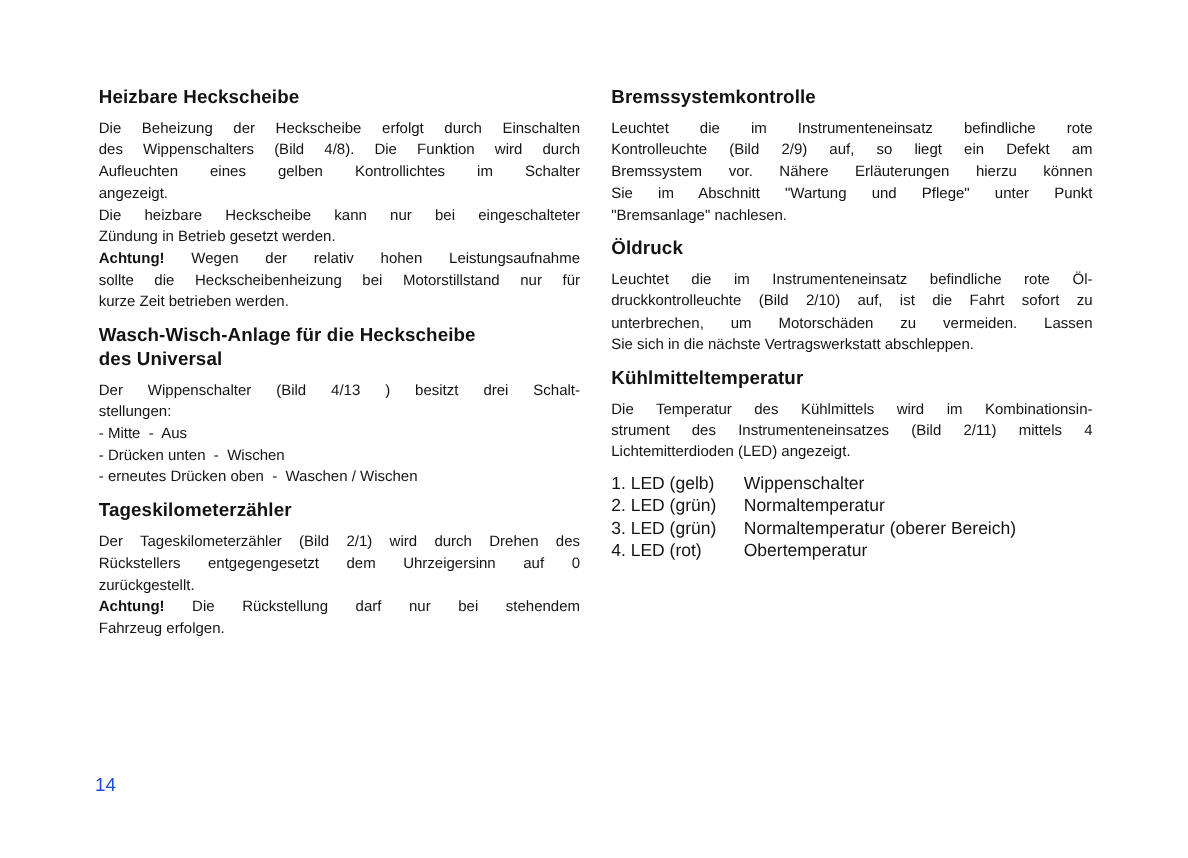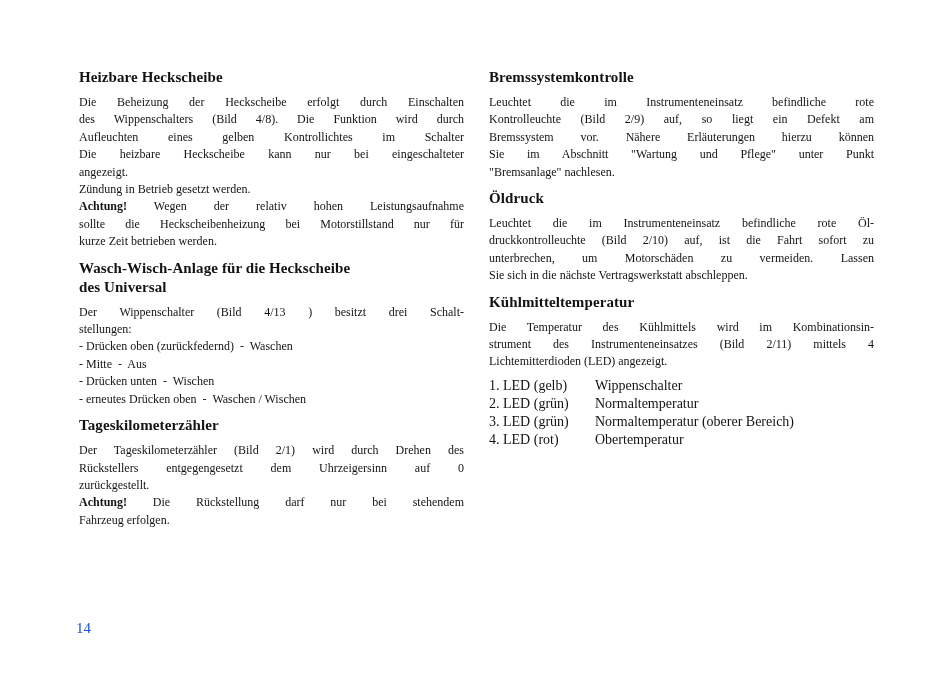--- a/index.html
+++ b/index.html
@@ -6,21 +6,21 @@
     margin: 0;
     padding: 0;
     background: #ffffff;
   }
   .page {
     position: relative;
     width: 930px;
     height: 686px;
     background: #ffffff;
     color: #131313;
-    font-family: Liberation Serif, serif;
+    font-family: Liberation Sans, sans-serif;
     overflow: hidden;
   }
   .column {
     position: absolute;
     top: 68px;
     width: 385px;
   }
   .column.left  { left: 79px; }
   .column.right { left: 489px; }
 
@@ -69,37 +69,36 @@
 <div class="page" style="background: rgb(255, 255, 255); color: rgb(19, 19, 19);">
   <div class="column left" id="left-column">
       <section class="section">
         <h2 class="heading">
           <div class="heading-line">Heizbare Heckscheibe</div>
         </h2>
         <div class="block">
           <div class="line just">Die Beheizung der Heckscheibe erfolgt durch Einschalten</div>
           <div class="line just">des Wippenschalters (Bild 4/8). Die Funktion wird durch</div>
           <div class="line just">Aufleuchten eines gelben Kontrollichtes im Schalter</div>
+          <div class="line">angezeigt.</div>
           <div class="line just">Die heizbare Heckscheibe kann nur bei eingeschalteter</div>
-          <div class="line">angezeigt.</div>
           <div class="line">Zündung in Betrieb gesetzt werden.</div>
           <div class="line just"><strong>Achtung!</strong> Wegen der relativ hohen Leistungsaufnahme</div>
           <div class="line just">sollte die Heckscheibenheizung bei Motorstillstand nur für</div>
           <div class="line">kurze Zeit betrieben werden.</div>
         </div>
       </section>
       <section class="section">
         <h2 class="heading">
           <div class="heading-line">Wasch-Wisch-Anlage für die Heckscheibe</div>
           <div class="heading-line">des Universal</div>
         </h2>
         <div class="block">
           <div class="line just">Der Wippenschalter (Bild 4/13 ) besitzt drei Schalt-</div>
           <div class="line">stellungen:</div>
-          <div class="line">- Drücken oben (zurückfedernd)  -  Waschen</div>
           <div class="line">- Mitte  -  Aus</div>
           <div class="line">- Drücken unten  -  Wischen</div>
           <div class="line">- erneutes Drücken oben  -  Waschen / Wischen</div>
         </div>
       </section>
       <section class="section">
         <h2 class="heading">
           <div class="heading-line">Tageskilometerzähler</div>
         </h2>
         <div class="block">

